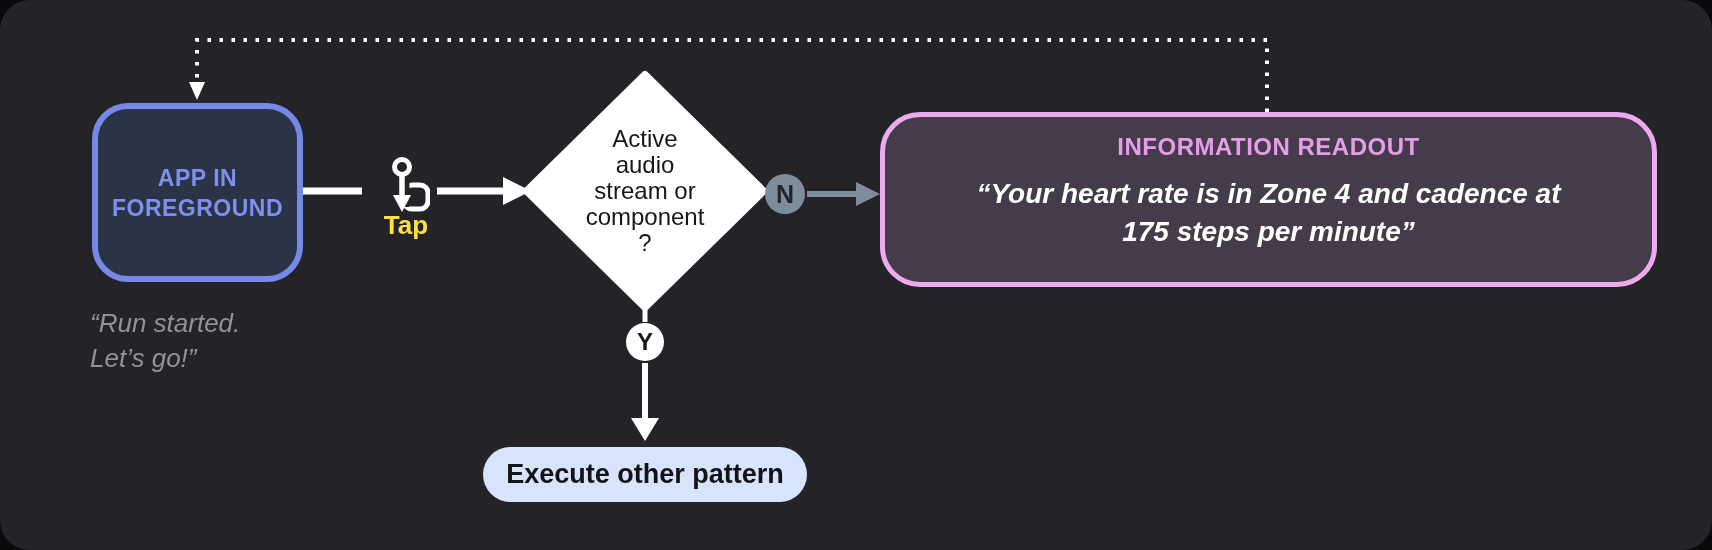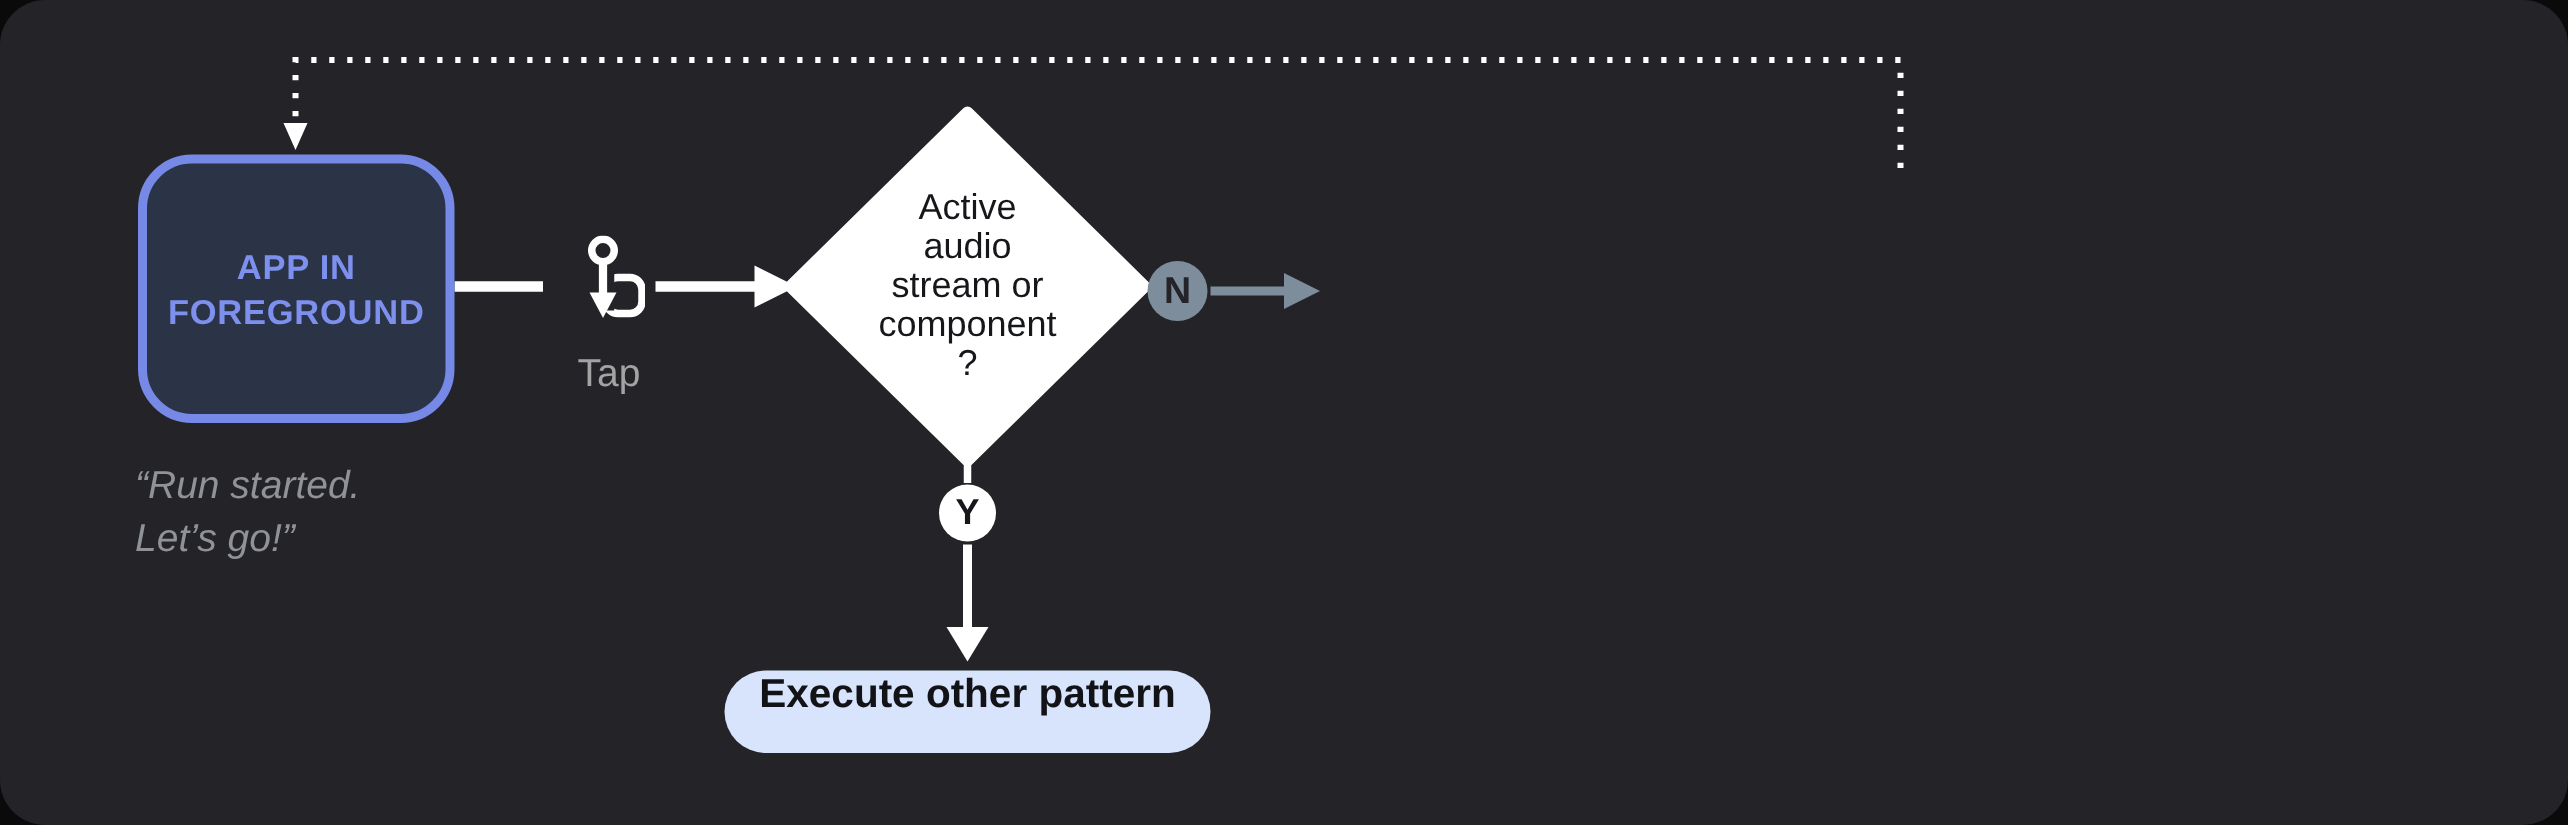--- a/index.html
+++ b/index.html
@@ -16,21 +16,21 @@
   }
   .app-label{
     color:#7d90ee;font-weight:bold;font-size:23px;line-height:30px;
     text-align:center;white-space:pre-line;letter-spacing:.5px;
   }
   .caption{
     left:90px;top:306px;width:220px;
     color:#8f9296;font-style:italic;font-size:26px;line-height:35px;white-space:pre-line;
   }
   .tap-icon{left:380px;top:157px;width:50px;height:62px;}
-  .tap-label{left:368px;top:233px;width:76px;text-align:center;color:#a3a3a3;font-weight:normal;font-size:26px;}
+  .tap-label{left:368px;top:210px;width:76px;text-align:center;color:#fde047;font-weight:bold;font-size:26px;}
 
   .diamond-text{
     left:570px;top:121px;width:150px;height:140px;
     display:flex;align-items:center;justify-content:center;text-align:center;
     color:#16171a;font-weight:normal;font-size:24px;line-height:26px;white-space:pre-line;
   }
   .badge{
     width:40px;height:40px;border-radius:50%;
     display:flex;align-items:center;justify-content:center;
     font-weight:bold;font-size:25px;
@@ -45,21 +45,21 @@
   }
   .readout-title{
     color:#e59de9;font-weight:bold;font-size:24px;letter-spacing:.5px;
   }
   .readout-quote{
     margin-top:14px;color:#ffffff;font-weight:bold;font-style:italic;
     font-size:28px;line-height:38px;white-space:pre-line;
   }
   .pill{
     left:483px;top:447px;width:324px;height:55px;background:#d8e3fc;border-radius:28px;
-    display:flex;justify-content:center;
+    display:flex;align-items:center;justify-content:center;
   }
   .pill-label{color:#121316;font-weight:bold;font-size:27px;}
 </style>
 </head>
 <body>
 
 <div class="stage">
   <div class="canvas">
 
     <svg class="connectors" viewBox="0 0 1712 550">
@@ -103,19 +103,24 @@
     <div class="abs diamond-text">Active
 audio
 stream or
 component
 ?</div>
 
     <div class="abs badge badge-n">N</div>
 
     <div class="abs badge badge-y">Y</div>
 
+    <div class="abs readout">
+      <div class="readout-title">INFORMATION READOUT</div>
+      <div class="readout-quote">“Your heart rate is in Zone 4 and cadence at
+175 steps per minute”</div>
+    </div>
 
     <div class="abs pill">
       <div class="pill-label">Execute other pattern</div>
     </div>
 
   </div>
 </div>
 
 </body></html>

